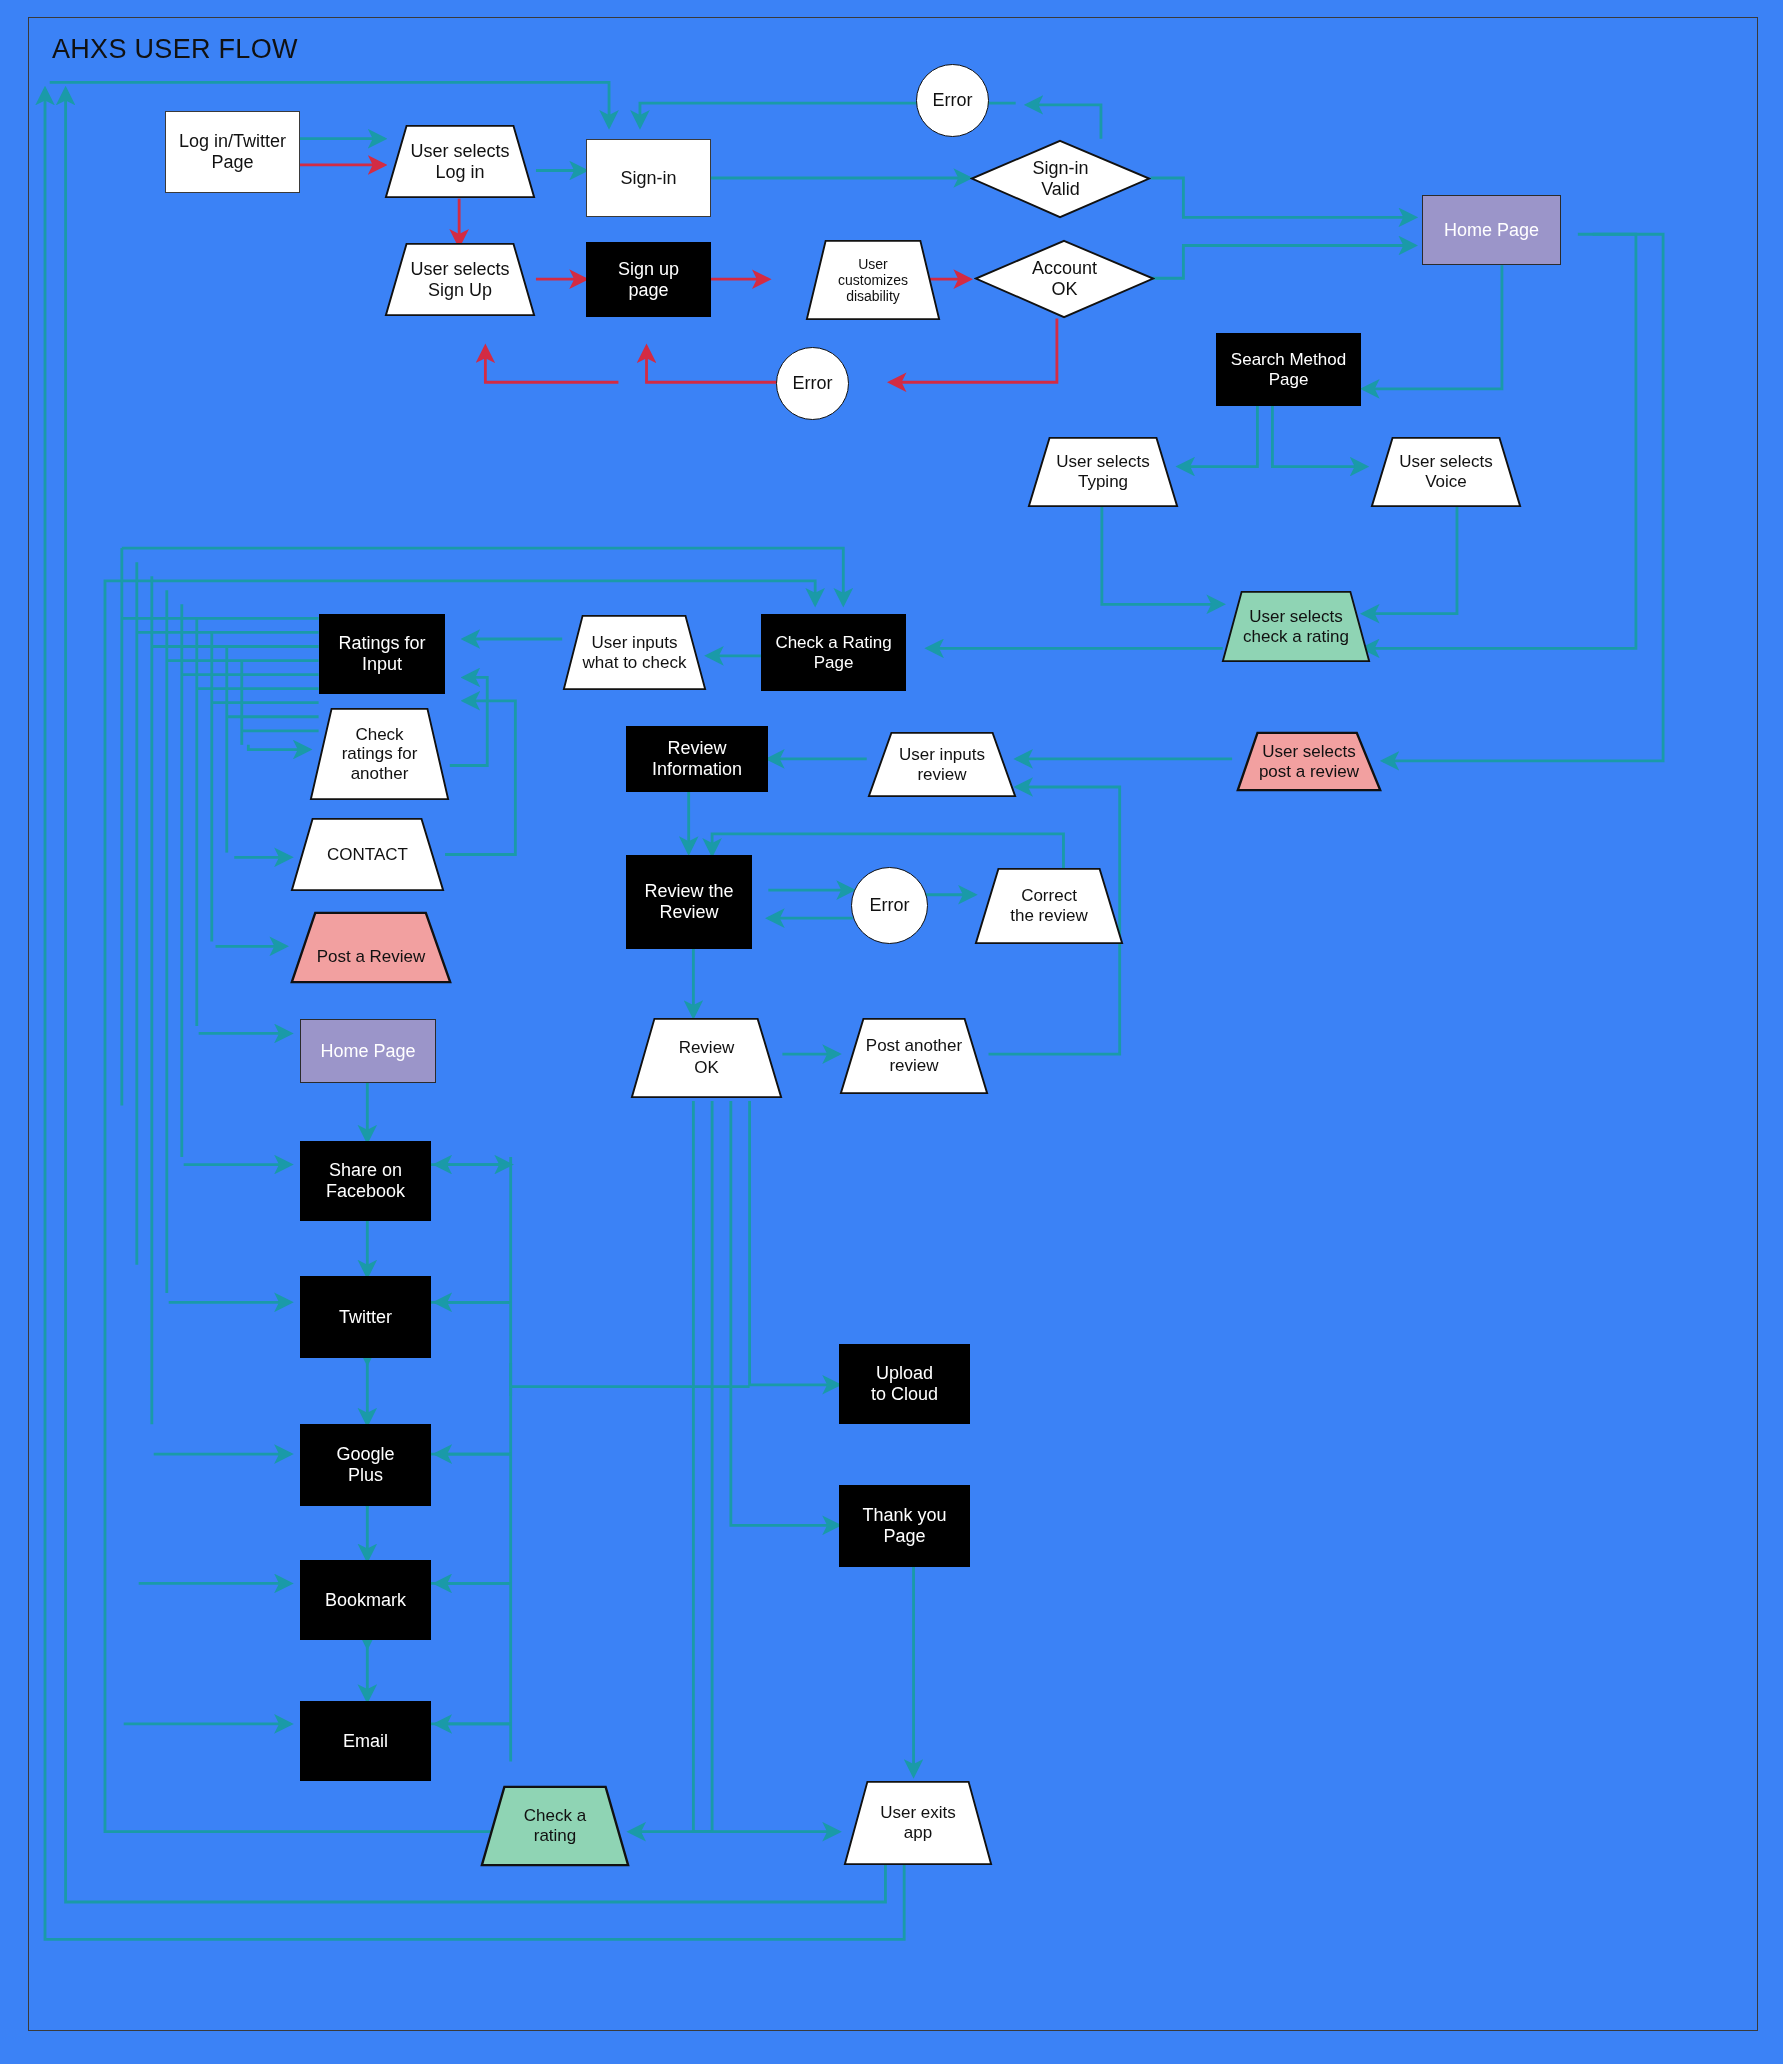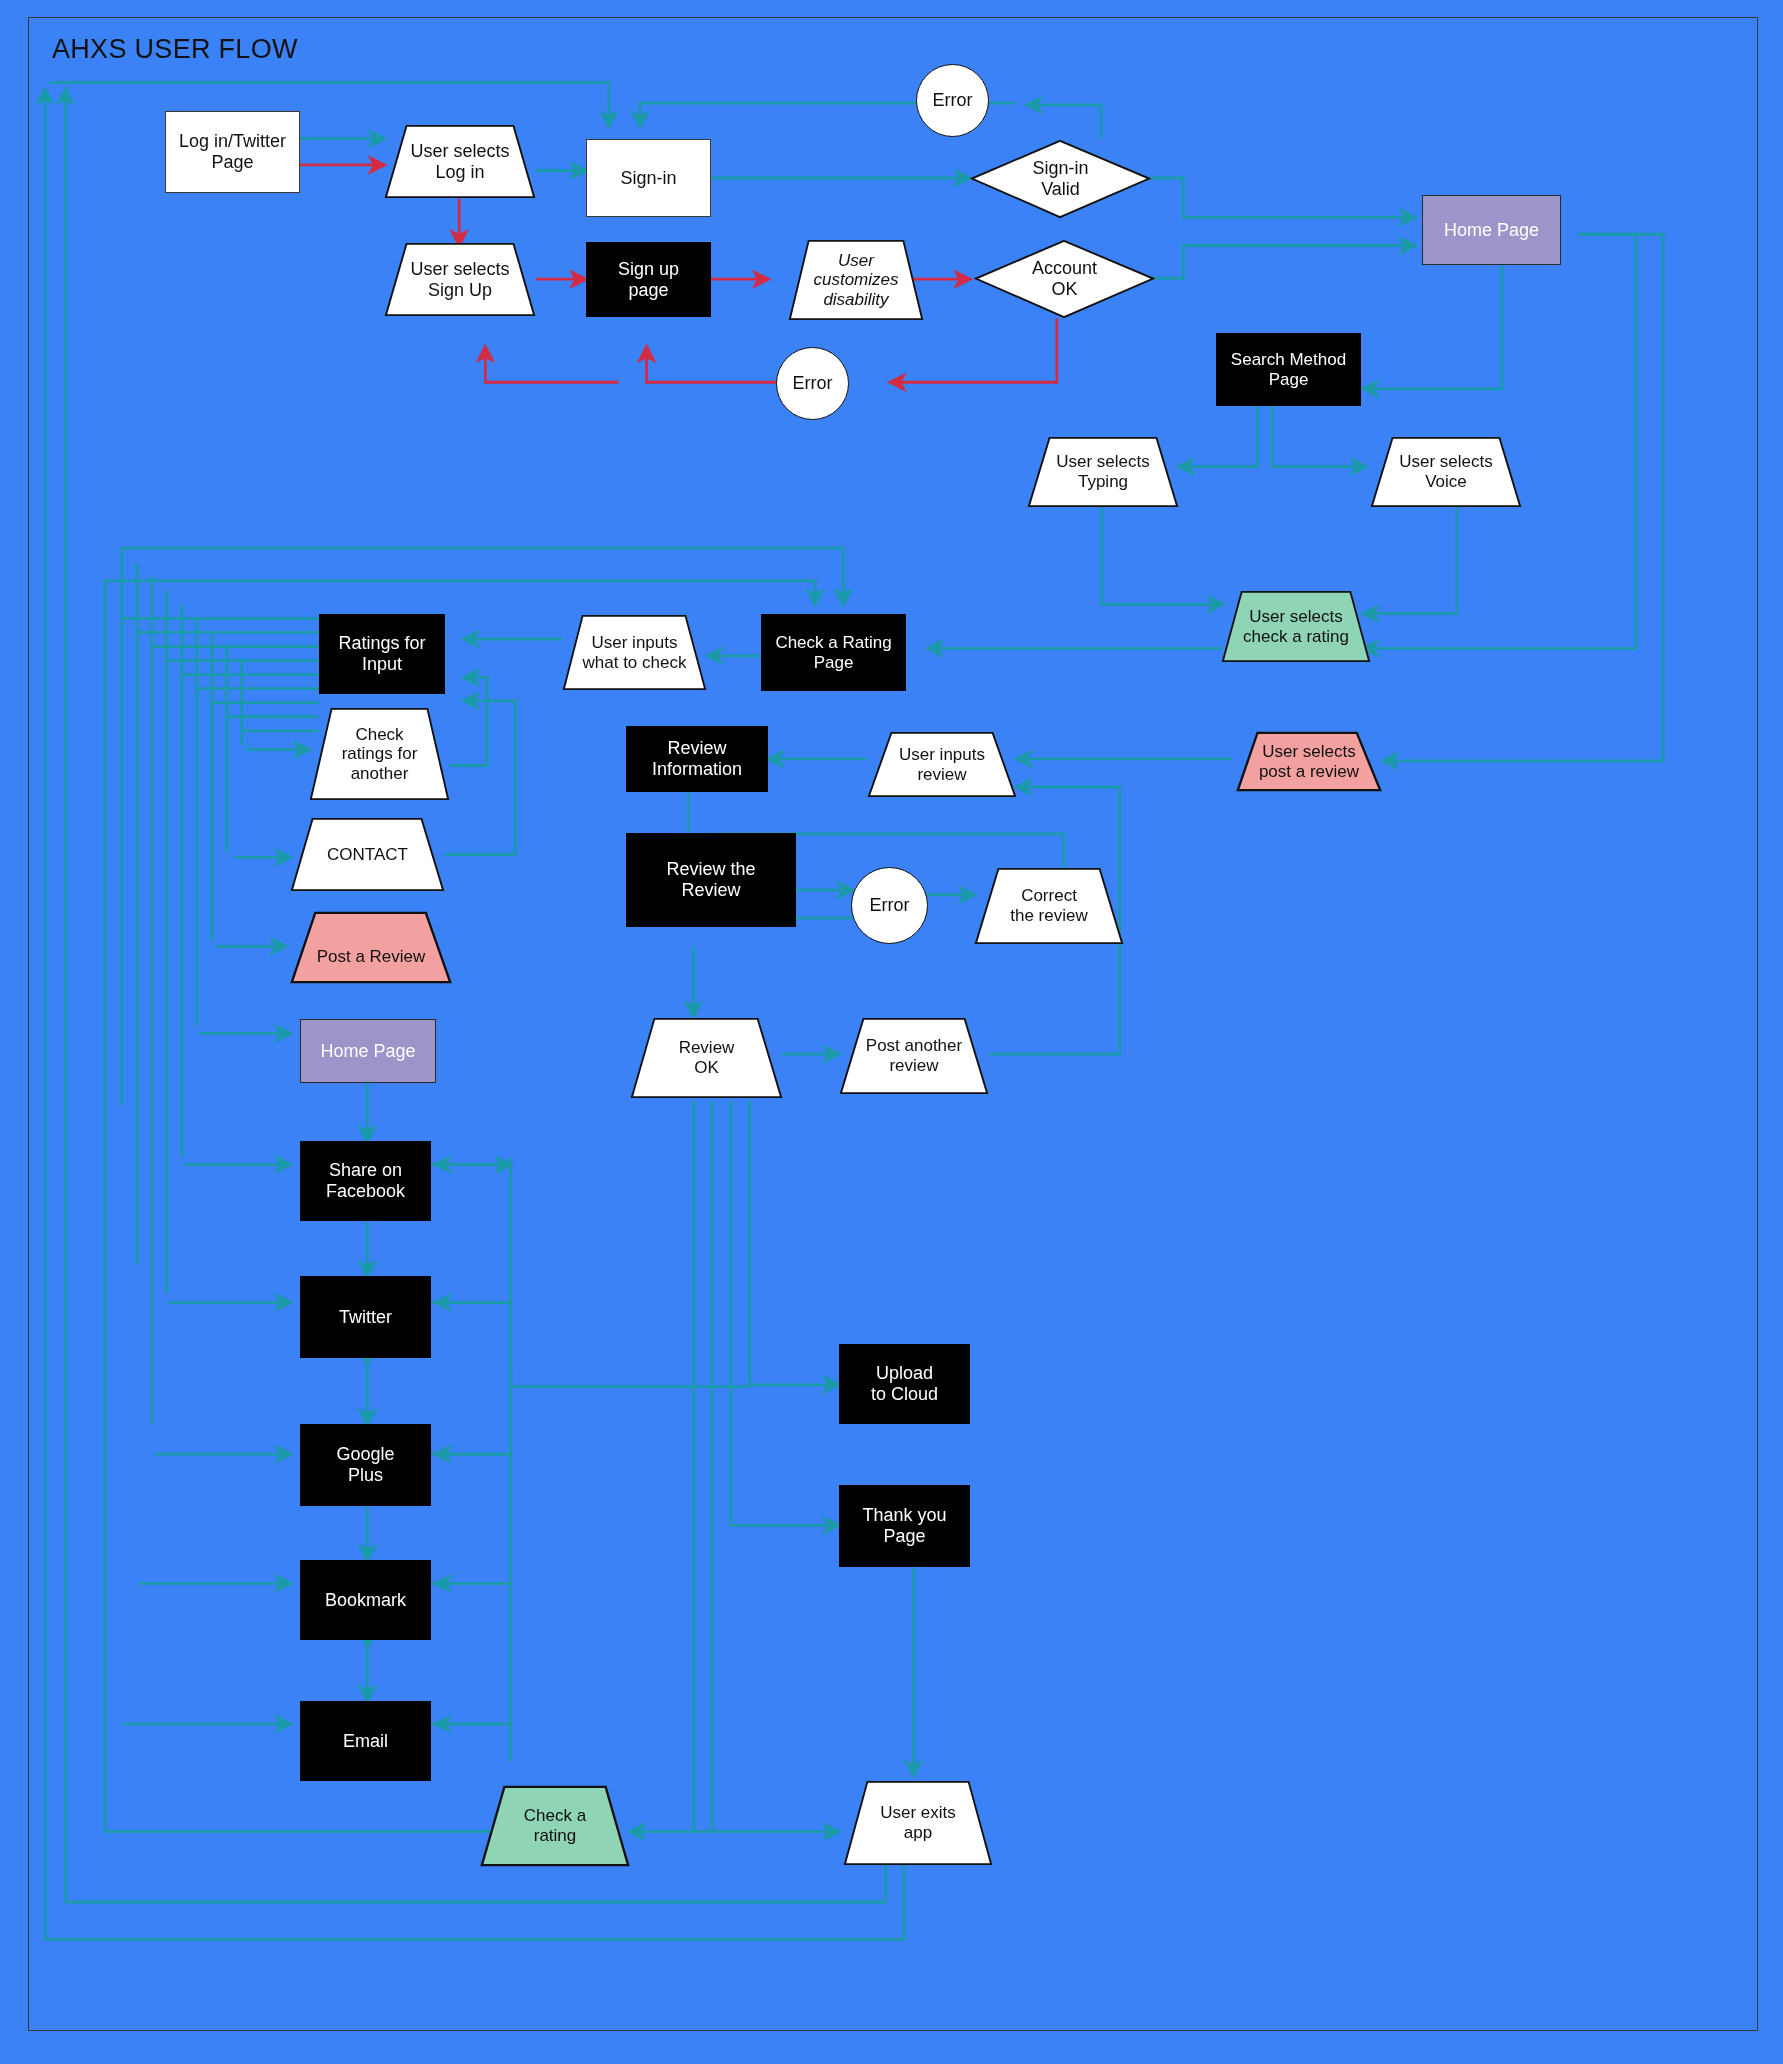--- a/index.html
+++ b/index.html
@@ -215,21 +215,21 @@
 
   <div class="node rect" style="left:586px;top:139px;width:125px;height:78px;">
       <span style="white-space:pre-line">Sign-in</span>
     </div>
 
   <div class="node rect black" style="left:586px;top:242px;width:125px;height:75px;">
       <span style="white-space:pre-line">Sign up
 page</span>
     </div>
 
-  <div class="node trap" style="left:788px;top:239px;width:136px;height:82px;font-size:17px;font-style:italic;">
+  <div class="node trap" style="left:805px;top:239px;width:136px;height:82px;font-size:14px;">
     <svg viewBox="0 0 145 88" preserveAspectRatio="none">
         <polygon points="22,2 123,2 143,86 2,86" fill="#fff" stroke="#111" stroke-width="2"></polygon>
       </svg>
     <span class="lbl" style="white-space:pre-line">User
 customizes
 disability</span>
   </div>
 
   <div class="node circ" style="left:916px;top:64px;width:73px;height:73px;">
       <span>Error</span>
@@ -369,21 +369,21 @@
       </svg>
     <span class="lbl" style="white-space:pre-line">User inputs
 review</span>
   </div>
 
   <div class="node rect black" style="left:626px;top:726px;width:142px;height:66px;">
       <span style="white-space:pre-line">Review
 Information</span>
     </div>
 
-  <div class="node rect black" style="left:626px;top:833px;width:170px;height:94px;">
+  <div class="node rect black" style="left:626px;top:855px;width:126px;height:94px;">
       <span style="white-space:pre-line">Review the
 Review</span>
     </div>
 
   <div class="node circ" style="left:851px;top:867px;width:77px;height:77px;">
       <span>Error</span>
     </div>
 
   <div class="node trap" style="left:974px;top:867px;width:150px;height:78px;font-size:17px;">
     <svg viewBox="0 0 160 83" preserveAspectRatio="none">

